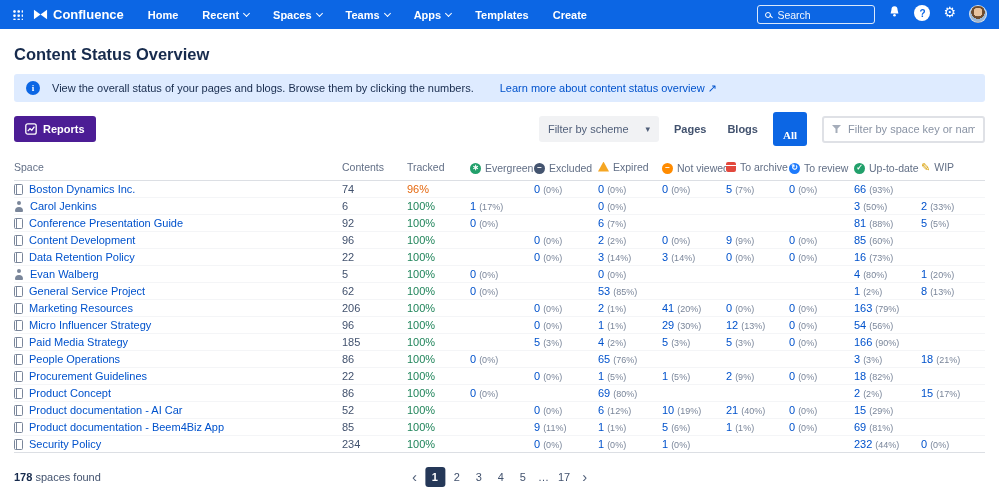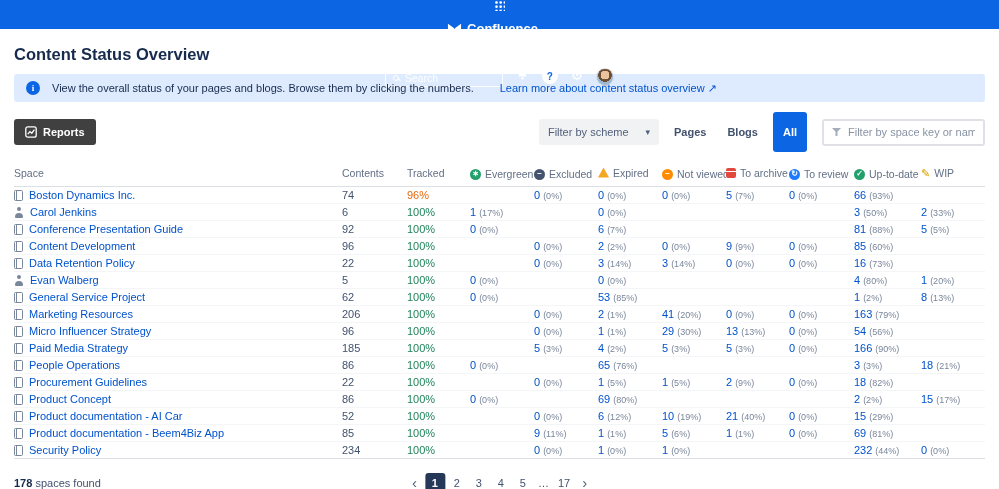--- a/index.html
+++ b/index.html
@@ -1,21 +1,21 @@
 <!DOCTYPE html>
 <html><head>
 <meta charset="utf-8">
 <style>
   * { margin:0; padding:0; box-sizing:border-box; }
   html,body { width:999px; height:489px; overflow:hidden; background:#fff;
     font-family:"Liberation Sans", sans-serif; color:#172B4D; }
 
   
   .topnav { height:29px; background:#0C66E4; display:flex; align-items:center;
-    padding:0 12px; gap:10px; color:#fff;flex-direction:column; }
+    padding:0 12px; gap:10px; color:#fff; }
   .grid-icon { width:11px; height:11px; flex:0 0 auto;
     background-image:radial-gradient(#fff 1.1px, transparent 1.3px);
     background-size:4.2px 4.2px; background-position:0.4px 0.4px; cursor:pointer;}
   .brand { display:flex; align-items:center; gap:5px; font-weight:700; font-size:13px; margin-right:14px;}
   .brand svg { display:block; }
   .nav-items { display:flex; align-items:center; gap:24px; flex:1; }
   .nav-item { display:flex; align-items:center; font-size:11px; font-weight:700; cursor:pointer; white-space:nowrap;}
   .nav-item .caret { width:5px; height:5px; border-right:1.4px solid #fff; border-bottom:1.4px solid #fff;
     transform:rotate(45deg); margin-left:5px; margin-top:-3px; }
   .nav-right { display:flex; align-items:flex-start; gap:13px; }
@@ -37,31 +37,31 @@
 
   
   .page-title { font-size:16.5px; font-weight:700; padding:16px 14px 10px; }
   .banner { margin:0 14px; background:#DEEBFF; border-radius:3px; display:flex; align-items:center;
     gap:12px; padding:7px 12px; font-size:11px; }
   .info-icon { width:14px; height:14px; border-radius:50%; background:#0C66E4; color:#fff; flex:0 0 auto;
     display:flex; align-items:center; justify-content:center; font-size:9px; font-weight:700; font-family:"Liberation Serif", serif;}
   .banner a { color:#0052CC; text-decoration:none; cursor:pointer;margin-left:23px; }
 
   .controls { margin:10px 14px 0; display:flex; align-items:center; }
-  .reports-btn { background:#404040; color:#fff; border:0; border-radius:3px; height:26px;
+  .reports-btn { background:#4c1d95; color:#fff; border:0; border-radius:3px; height:26px;
     display:flex; align-items:center; gap:6px; padding:0 11px; font-size:11px; font-weight:700; cursor:pointer;
     font-family:"Liberation Sans", sans-serif;}
   .controls-right { margin-left:auto; display:flex; align-items:center; gap:9px; }
   .scheme-select { width:120px; height:26px; background:#F1F2F4; border-radius:3px; display:flex;
     align-items:center; padding:0 9px; font-size:11px; color:#505F79; cursor:pointer;text-align:center; }
   .scheme-select .sel-caret { margin-left:auto; font-size:9px; color:#505F79; }
   .txt-btn { background:none; border:0; font-size:11px; font-weight:700; color:#42526E; cursor:pointer;
     padding:5px 6px; font-family:"Liberation Sans", sans-serif;}
   .all-btn { background:#0C66E4; border:0; color:#fff; font-size:11px; font-weight:700; border-radius:3px;
-    height:40px; padding:2px 10px; cursor:pointer; font-family:Liberation Sans, sans-serif;}
+    height:19px; padding:17px 10px; cursor:pointer; font-family:Liberation Serif, serif;}
   .space-filter { width:163px; height:27px; border:2px solid #DFE1E6; border-radius:3px; display:flex;
     align-items:center; gap:7px; padding:0 8px; margin-left:6px; background:#fff;}
   .funnel-icon { width:9px; height:8px; background:#A5ADBA; flex:0 0 auto;
     clip-path:polygon(0 0,100% 0,61% 48%,61% 100%,39% 100%,39% 48%); }
   .space-filter input { border:0; outline:0; font-size:11px; width:100%; color:#172B4D;
     font-family:"Liberation Sans", sans-serif;}
   .space-filter input::placeholder { color:#8993A4; }
 
   
   table { border-collapse:collapse; table-layout:fixed; width:971px; margin:10px 14px 0; }
@@ -402,21 +402,21 @@
             <span class="ic-book"></span>
             <a class="space-link">Micro Influencer Strategy</a>
           </span>
         </td>
         <td><span class="contents-val">96</span></td>
         <td><span style="color: rgb(31, 132, 90);">100%</span></td>
         <td></td>
         <td><span class="num">0</span><span class="pct">(0%)</span></td>
         <td><span class="num">1</span><span class="pct">(1%)</span></td>
         <td><span class="num">29</span><span class="pct">(30%)</span></td>
-        <td><span class="num">13</span><span class="pct">(13%)</span></td>
+        <td><span class="num">12</span><span class="pct">(13%)</span></td>
         <td><span class="num">0</span><span class="pct">(0%)</span></td>
         <td><span class="num">54</span><span class="pct">(56%)</span></td>
         <td></td>
       </tr>
       <tr>
         <td>
           <span class="space-cell">
             <span class="ic-book"></span>
             <a class="space-link">Paid Media Strategy</a>
           </span>

